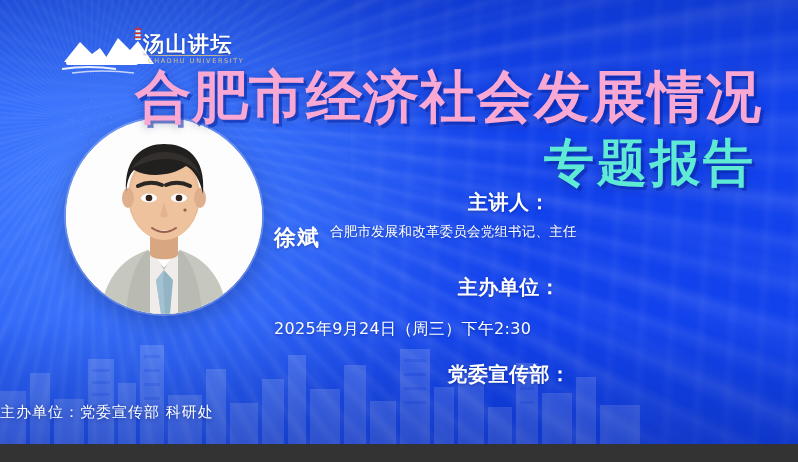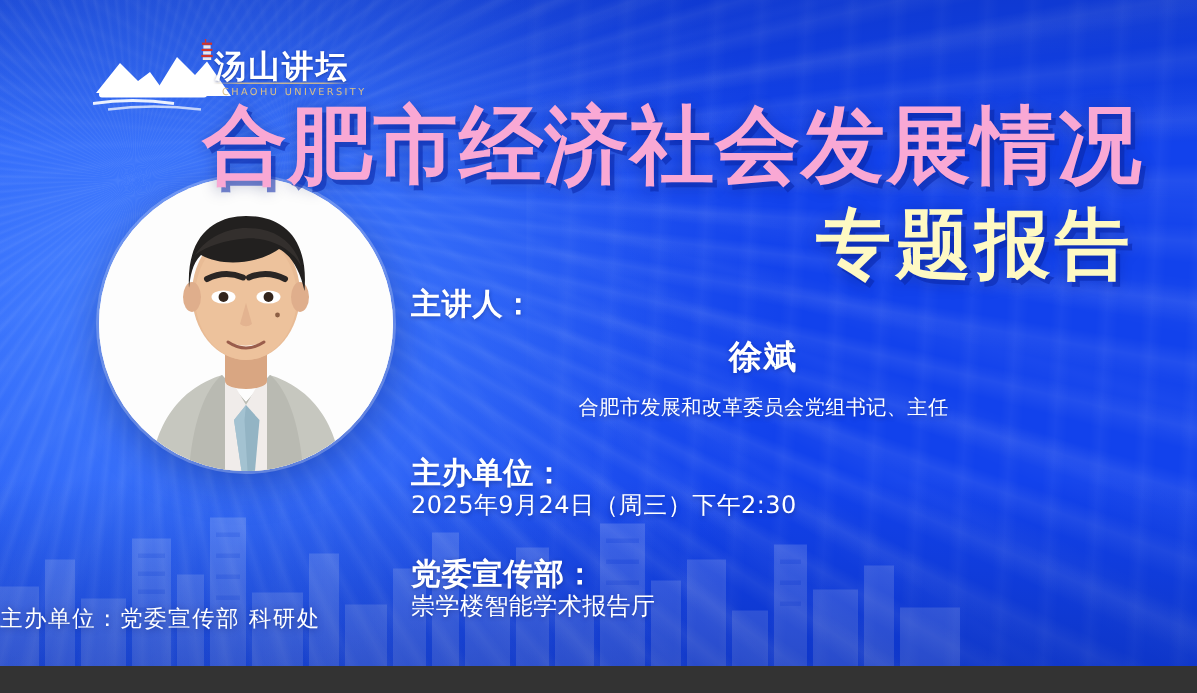--- a/index.html
+++ b/index.html
@@ -168,67 +168,67 @@
     letter-spacing: 1px;
     text-shadow: 3px 3px 0 rgba(9,38,170,.55), 0 2px 10px rgba(3,20,90,.35);
     white-space: nowrap;
   }
   .title-2 {
     position: absolute;
     right: 42px;
     top: 130px;
     font-size: 50px;
     font-weight: 900;
-    color: #fef9c3;
+    color: #5eead4;
     letter-spacing: 3px;
     text-shadow: 3px 3px 0 rgba(9,38,170,.55), 0 2px 10px rgba(3,20,90,.35);
     white-space: nowrap;
   }
 
   
   .details {
     position: absolute;
     left: 274px;
     top: 190px;
     width: 470px;
   }
   .d-label {
     font-size: 20px;
     font-weight: 800;
     color: #ffffff;
     letter-spacing: .5px;
     text-shadow: 0 1px 3px rgba(3,20,90,.4);
     line-height: 1.2;
+    text-align: center;
   }
   .d-row-speaker {
     display: flex;
-    align-items: center;
+    align-items: flex-start;
     gap: 10px;
     margin-top: 9px;
-    flex-direction: column;
   }
   .d-name {
     font-size: 22px;
     font-weight: 800;
     color: #ffffff;
     letter-spacing: 1px;
     text-shadow: 0 1px 3px rgba(3,20,90,.4);
     white-space: nowrap;
   }
   .d-affil {
     font-size: 13.5px;
     font-weight: 400;
     color: #ffffff;
     letter-spacing: .2px;
     text-shadow: 0 1px 3px rgba(3,20,90,.4);
     white-space: nowrap;
   }
   .d-block { margin-top: 22px; }
   .d-value {
-    margin-top: 0;
+    margin-top: 20px;
     font-size: 16px;
     font-weight: 500;
     color: #ffffff;
     letter-spacing: .3px;
     text-shadow: 0 1px 3px rgba(3,20,90,.4);
     white-space: nowrap;
   }
 
   
   .footer {
@@ -381,20 +381,19 @@
       <span class="d-affil">合肥市发展和改革委员会党组书记、主任</span>
     </div>
 
     <div class="d-block">
       <div class="d-label">主办单位：</div>
       <div class="d-value">2025年9月24日（周三）下午2:30</div>
     </div>
 
     <div class="d-block">
       <div class="d-label">党委宣传部：</div>
-      <div class="d-value">崇学楼智能学术报告厅</div>
     </div>
 
   </div>
 
   <div class="footer">主办单位：党委宣传部  科研处</div>
 
 </div>
 
 </body></html>

